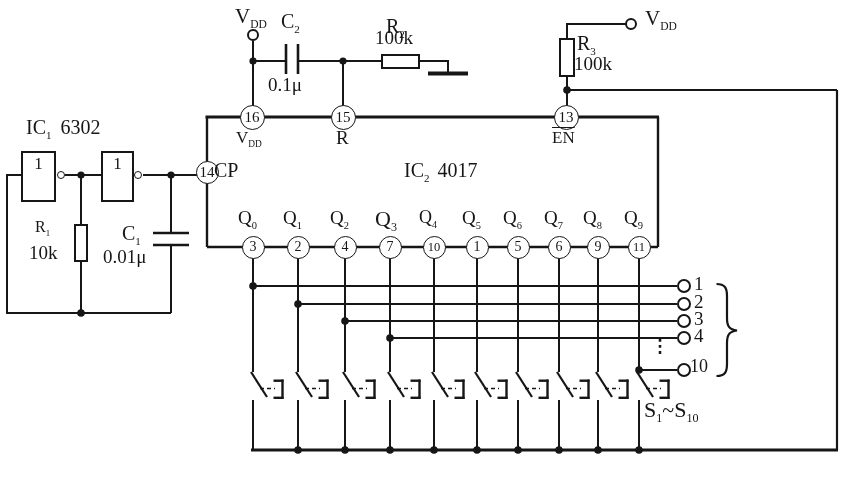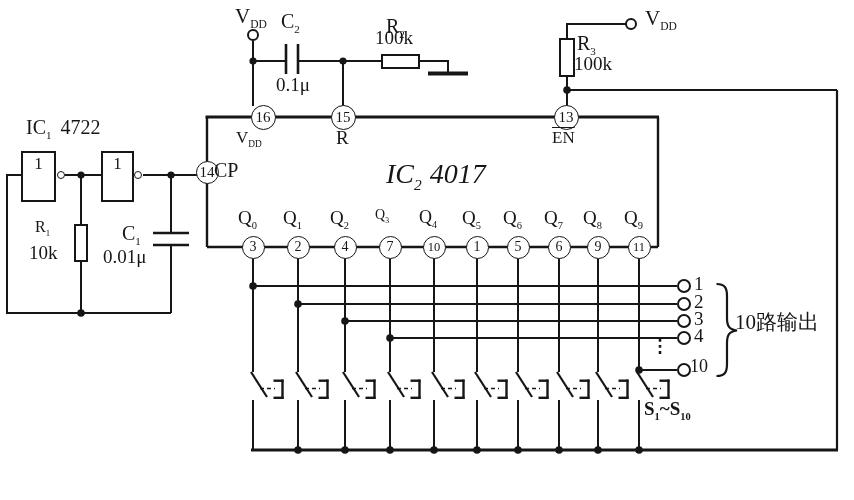--- a/index.html
+++ b/index.html
@@ -165,21 +165,21 @@
 
   <div class="term" style="left:247px;top:29px;width:12px;height:12px;"></div>
   <div class="term" style="left:625px;top:18px;width:12px;height:12px;"></div>
 
   <div class="term" style="left:677px;top:279px;width:14px;height:14px;"></div>
   <div class="term" style="left:677px;top:297px;width:14px;height:14px;"></div>
   <div class="term" style="left:677px;top:314px;width:14px;height:14px;"></div>
   <div class="term" style="left:677px;top:331px;width:14px;height:14px;"></div>
   <div class="term" style="left:677px;top:363px;width:14px;height:14px;"></div>
 
-  <div class="pc" style="left:239.5px;top:104.5px;width:25px;height:25px;margin-left:11px;">
+  <div class="pc" style="left:239.5px;top:104.5px;width:25px;height:25px;">
       <span>16</span>
     </div>
   <div class="pc" style="left:330.5px;top:104.5px;width:25px;height:25px;">
       <span>15</span>
     </div>
   <div class="pc" style="left:553.5px;top:104.5px;width:25px;height:25px;">
       <span>13</span>
     </div>
   <div class="pc" style="left:195.5px;top:161px;width:23px;height:23px;">
       <span>14</span>
@@ -213,58 +213,57 @@
       <span>9</span>
     </div>
   <div class="pc b sm" style="left:627.5px;top:235.5px;width:23px;height:23px;">
       <span>11</span>
     </div>
 
   <div class="lbl" style="left:235px;top:6px;font-size:21px;"><span>V</span><sub>DD</sub></div>
   <div class="lbl" style="left:645px;top:8px;font-size:21px;"><span>V</span><sub>DD</sub></div>
 
   <div class="lbl" style="left:281px;top:11px;font-size:20px;"><span>C</span><sub>2</sub></div>
-  <div class="lbl" style="left:276px;top:75px;font-size:19px;">0.1μ</div>
+  <div class="lbl" style="left:268px;top:75px;font-size:19px;">0.1μ</div>
 
   <div class="lbl" style="left:386px;top:16px;font-size:20px;"><span>R</span><sub>2</sub></div>
   <div class="lbl" style="left:375px;top:28px;font-size:19px;">100k</div>
 
   <div class="lbl" style="left:577px;top:33px;font-size:20px;"><span>R</span><sub>3</sub></div>
   <div class="lbl" style="left:574px;top:54px;font-size:19px;">100k</div>
 
-  <div class="lbl" style="left:26px;top:117px;font-size:20px;"><span>IC</span><sub>1</sub><span style="margin-left:9px;">4722</span></div>
+  <div class="lbl" style="left:26px;top:117px;font-size:20px;"><span>IC</span><sub>1</sub><span style="margin-left:9px;">6302</span></div>
 
   <div class="lbl" style="left:35px;top:219px;font-size:16px;"><span>R</span><sub>1</sub></div>
   <div class="lbl" style="left:29px;top:243px;font-size:19px;">10k</div>
   <div class="lbl" style="left:122px;top:223px;font-size:20px;"><span>C</span><sub>1</sub></div>
   <div class="lbl" style="left:103px;top:247px;font-size:19px;">0.01μ</div>
 
   <div class="lbl" style="left:236px;top:129px;font-size:17px;"><span>V</span><sub>DD</sub></div>
   <div class="lbl" style="left:336px;top:128px;font-size:19px;">R</div>
   <div class="lbl" style="left:552px;top:129px;font-size:17px;"><span class="ol">EN</span></div>
   <div class="lbl" style="left:214px;top:160px;font-size:20px;">CP</div>
 
-  <div class="lbl" style="left:386px;top:160px;font-size:28px;font-style:italic;"><span>IC</span><sub>2</sub><span style="margin-left:8px;">4017</span></div>
+  <div class="lbl" style="left:404px;top:160px;font-size:20px;"><span>IC</span><sub>2</sub><span style="margin-left:8px;">4017</span></div>
 
   <div class="lbl" style="left:238px;top:208px;font-size:19px;"><span>Q</span><sub>0</sub></div>
   <div class="lbl" style="left:283px;top:208px;font-size:19px;"><span>Q</span><sub>1</sub></div>
   <div class="lbl" style="left:330px;top:208px;font-size:19px;"><span>Q</span><sub>2</sub></div>
-  <div class="lbl" style="left:375px;top:208px;font-size:14px;"><span>Q</span><sub>3</sub></div>
+  <div class="lbl" style="left:375px;top:208px;font-size:22px;"><span>Q</span><sub>3</sub></div>
   <div class="lbl" style="left:419px;top:208px;font-size:18px;"><span>Q</span><sub>4</sub></div>
   <div class="lbl" style="left:462px;top:208px;font-size:19px;"><span>Q</span><sub>5</sub></div>
   <div class="lbl" style="left:503px;top:208px;font-size:19px;"><span>Q</span><sub>6</sub></div>
   <div class="lbl" style="left:544px;top:208px;font-size:19px;"><span>Q</span><sub>7</sub></div>
   <div class="lbl" style="left:583px;top:208px;font-size:19px;"><span>Q</span><sub>8</sub></div>
   <div class="lbl" style="left:624px;top:208px;font-size:19px;"><span>Q</span><sub>9</sub></div>
 
   <div class="lbl" style="left:694px;top:274px;font-size:19px;">1</div>
   <div class="lbl" style="left:694px;top:292px;font-size:19px;">2</div>
   <div class="lbl" style="left:694px;top:309px;font-size:19px;">3</div>
   <div class="lbl" style="left:694px;top:326px;font-size:19px;">4</div>
   <div class="lbl" style="left:690px;top:357px;font-size:18px;">10</div>
   <div class="lbl" style="left:651px;top:337px;font-size:18px;font-weight:bold;">⋮</div>
 
-  <div class="lbl cjk" style="left:735px;top:312px;font-size:21px;">10路输出</div>
-
-  <div class="lbl" style="left:644px;top:399px;font-size:19px;font-weight:bold;"><span>S</span><sub>1</sub><span>~</span><span>S</span><sub>10</sub></div>
+
+  <div class="lbl" style="left:644px;top:399px;font-size:22px;"><span>S</span><sub>1</sub><span>~</span><span>S</span><sub>10</sub></div>
 
 
 </div>
 
 </body></html>

